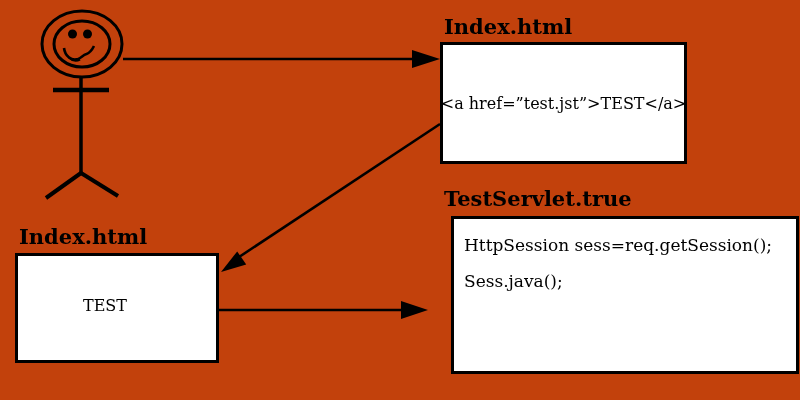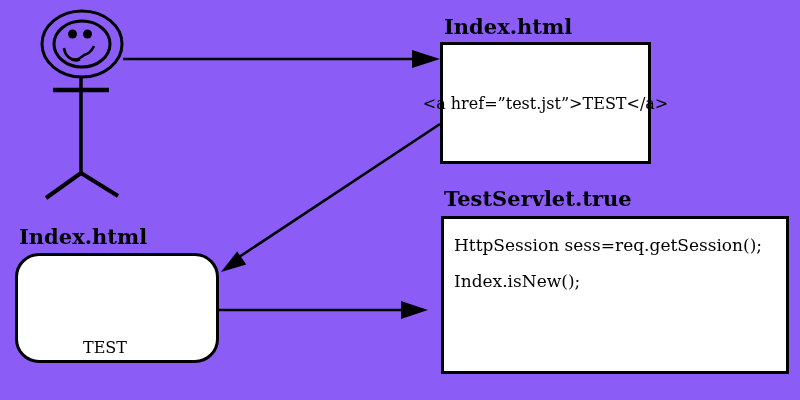--- a/index.html
+++ b/index.html
@@ -9,21 +9,21 @@
     width: 800px;
     height: 400px;
     overflow: hidden;
     font-family: "DejaVu Serif", "Liberation Serif", serif;
     color: #000000;
   }
   .canvas {
     position: relative;
     width: 800px;
     height: 400px;
-    background: #8b5cf6;
+    background: #c2410c;
   }
   .layer {
     position: absolute;
     left: 0; top: 0;
     width: 800px; height: 400px;
   }
   .box {
     position: absolute;
     box-sizing: border-box;
     border: 3px solid #000000;
@@ -31,47 +31,46 @@
   }
   .box-title {
     position: absolute;
     font-weight: bold;
     font-size: 21px;
     line-height: 25px;
     white-space: nowrap;
   }
   .box-index-top {
     left: 440px; top: 42px;
-    width: 211px; height: 122px;
+    width: 247px; height: 122px;
     display: flex;
     align-items: center;
     justify-content: center;
   }
   .title-index-top { left: 444px; top: 14px; }
   .code-inline {
     font-size: 16px;
     white-space: nowrap;
   }
   .box-index-bottom {
     left: 15px; top: 253px;
     width: 204px; height: 110px;
     display: flex;
-    align-items: flex-end;
+    align-items: center;
     justify-content: center;
-    border-radius: 24px;
   }
   .title-index-bottom { left: 19px; top: 224px; }
   .test-label {
     font-size: 16px;
     position: relative;
     left: -12px;
     top: -3px;
   }
   .box-servlet {
-    left: 441px; top: 216px;
+    left: 451px; top: 216px;
     width: 348px; height: 158px;
     padding: 8px 0 0 10px;
   }
   .title-servlet { left: 444px; top: 186px; }
   .code-line {
     font-size: 17px;
     line-height: 36px;
     white-space: nowrap;
   }
   svg .stroke {
@@ -125,16 +124,16 @@
   </div>
 
   <div class="box-title title-index-bottom">Index.html</div>
   <div class="box box-index-bottom">
     <span class="test-label">TEST</span>
   </div>
 
   <div class="box-title title-servlet">TestServlet.true</div>
   <div class="box box-servlet">
     <div class="code-line">HttpSession sess=req.getSession();</div>
-    <div class="code-line">Index.isNew();</div>
+    <div class="code-line">Sess.java();</div>
   </div>
 
 </div>
 
 </body></html>

